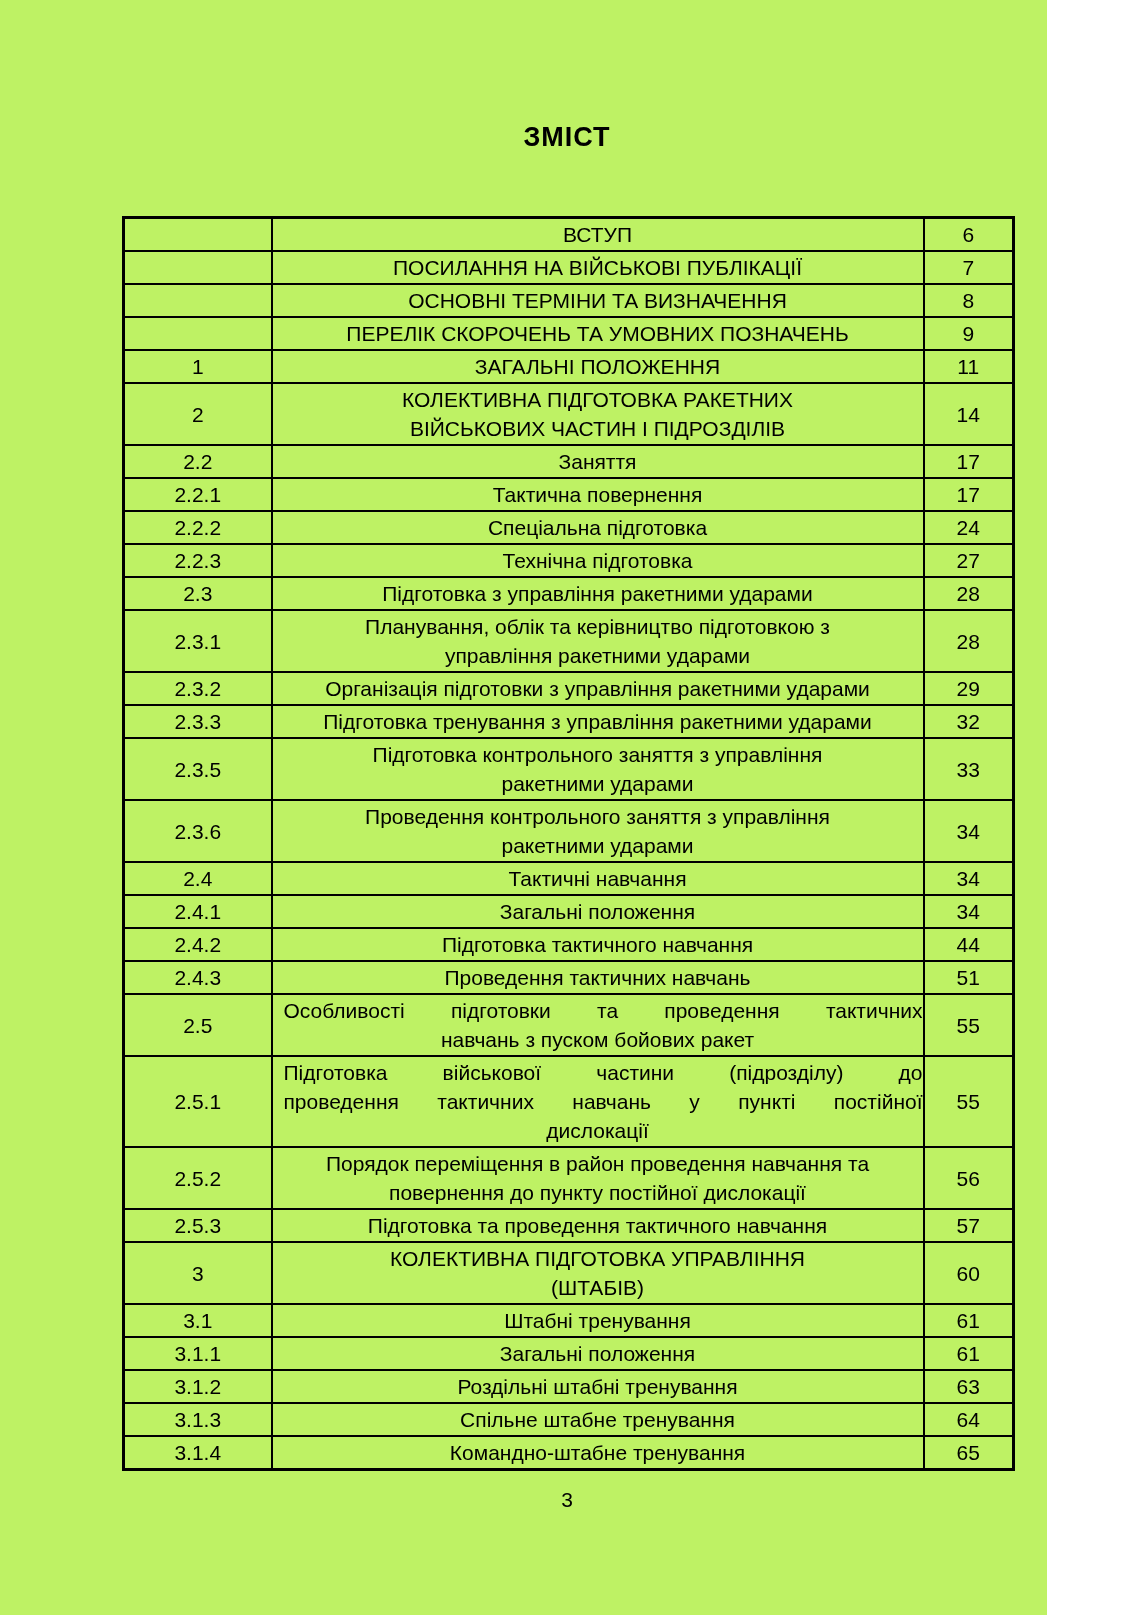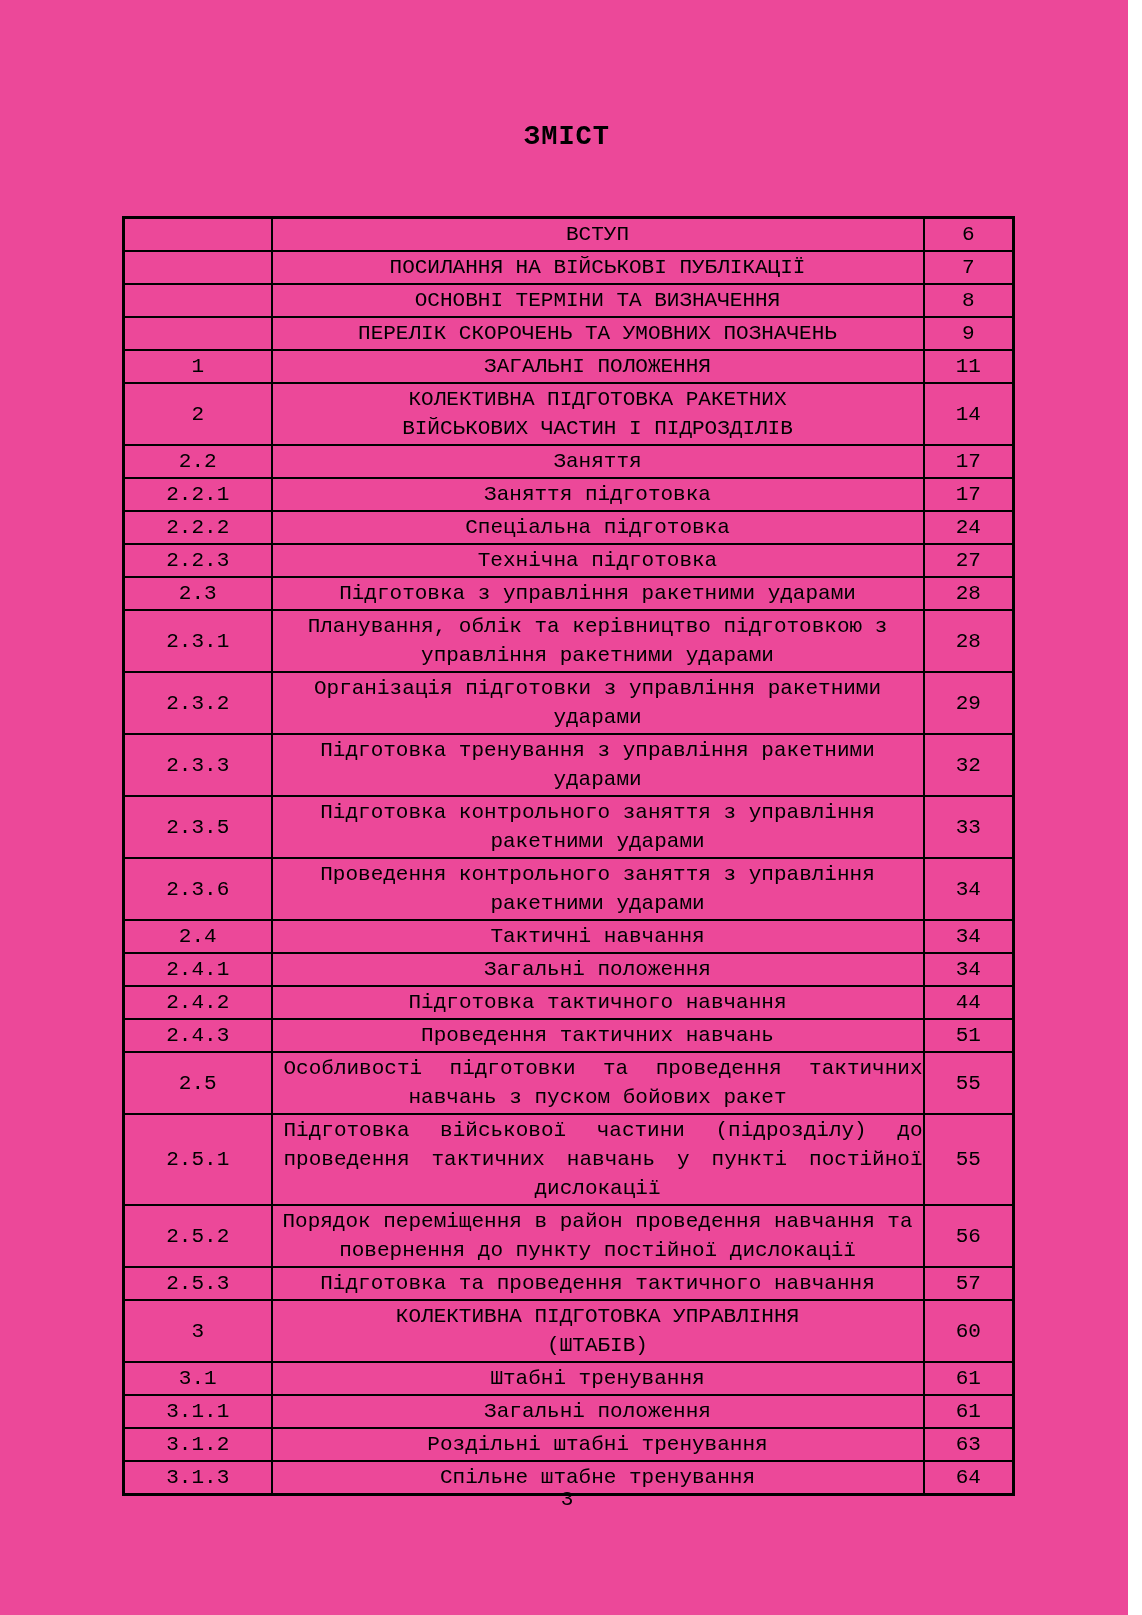--- a/index.html
+++ b/index.html
@@ -2,24 +2,24 @@
 <html><head>
 <meta charset="utf-8">
 <style>
   html, body {
     margin: 0;
     padding: 0;
     background: #ffffff;
   }
   .page {
     position: relative;
-    width: 1128px;
+    width: 1047px;
     height: 1615px;
-    background: #ec4899;
-    font-family: Liberation Mono, monospace;
+    background: #bef264;
+    font-family: Liberation Sans, sans-serif;
     color: #000000;
     overflow: hidden;
   }
   .doc-title {
     position: absolute;
     top: 122px;
     left: 122px;
     width: 890px;
     text-align: center;
     font-size: 27px;
@@ -131,21 +131,21 @@
         <tr>
           <td class="cell-num">2.2</td>
           <td class="cell-title">
             <div class="line">Заняття</div>
           </td>
           <td class="cell-page">17</td>
         </tr>
         <tr>
           <td class="cell-num">2.2.1</td>
           <td class="cell-title">
-            <div class="line">Заняття підготовка</div>
+            <div class="line">Тактична повернення</div>
           </td>
           <td class="cell-page">17</td>
         </tr>
         <tr>
           <td class="cell-num">2.2.2</td>
           <td class="cell-title">
             <div class="line">Спеціальна підготовка</div>
           </td>
           <td class="cell-page">24</td>
         </tr>
@@ -290,18 +290,25 @@
           </td>
           <td class="cell-page">63</td>
         </tr>
         <tr>
           <td class="cell-num">3.1.3</td>
           <td class="cell-title">
             <div class="line">Спільне штабне тренування</div>
           </td>
           <td class="cell-page">64</td>
         </tr>
+        <tr>
+          <td class="cell-num">3.1.4</td>
+          <td class="cell-title">
+            <div class="line">Командно-штабне тренування</div>
+          </td>
+          <td class="cell-page">65</td>
+        </tr>
       </tbody>
   </table>
 
   <div class="folio">3</div>
 
 </div>
 
 </body></html>

